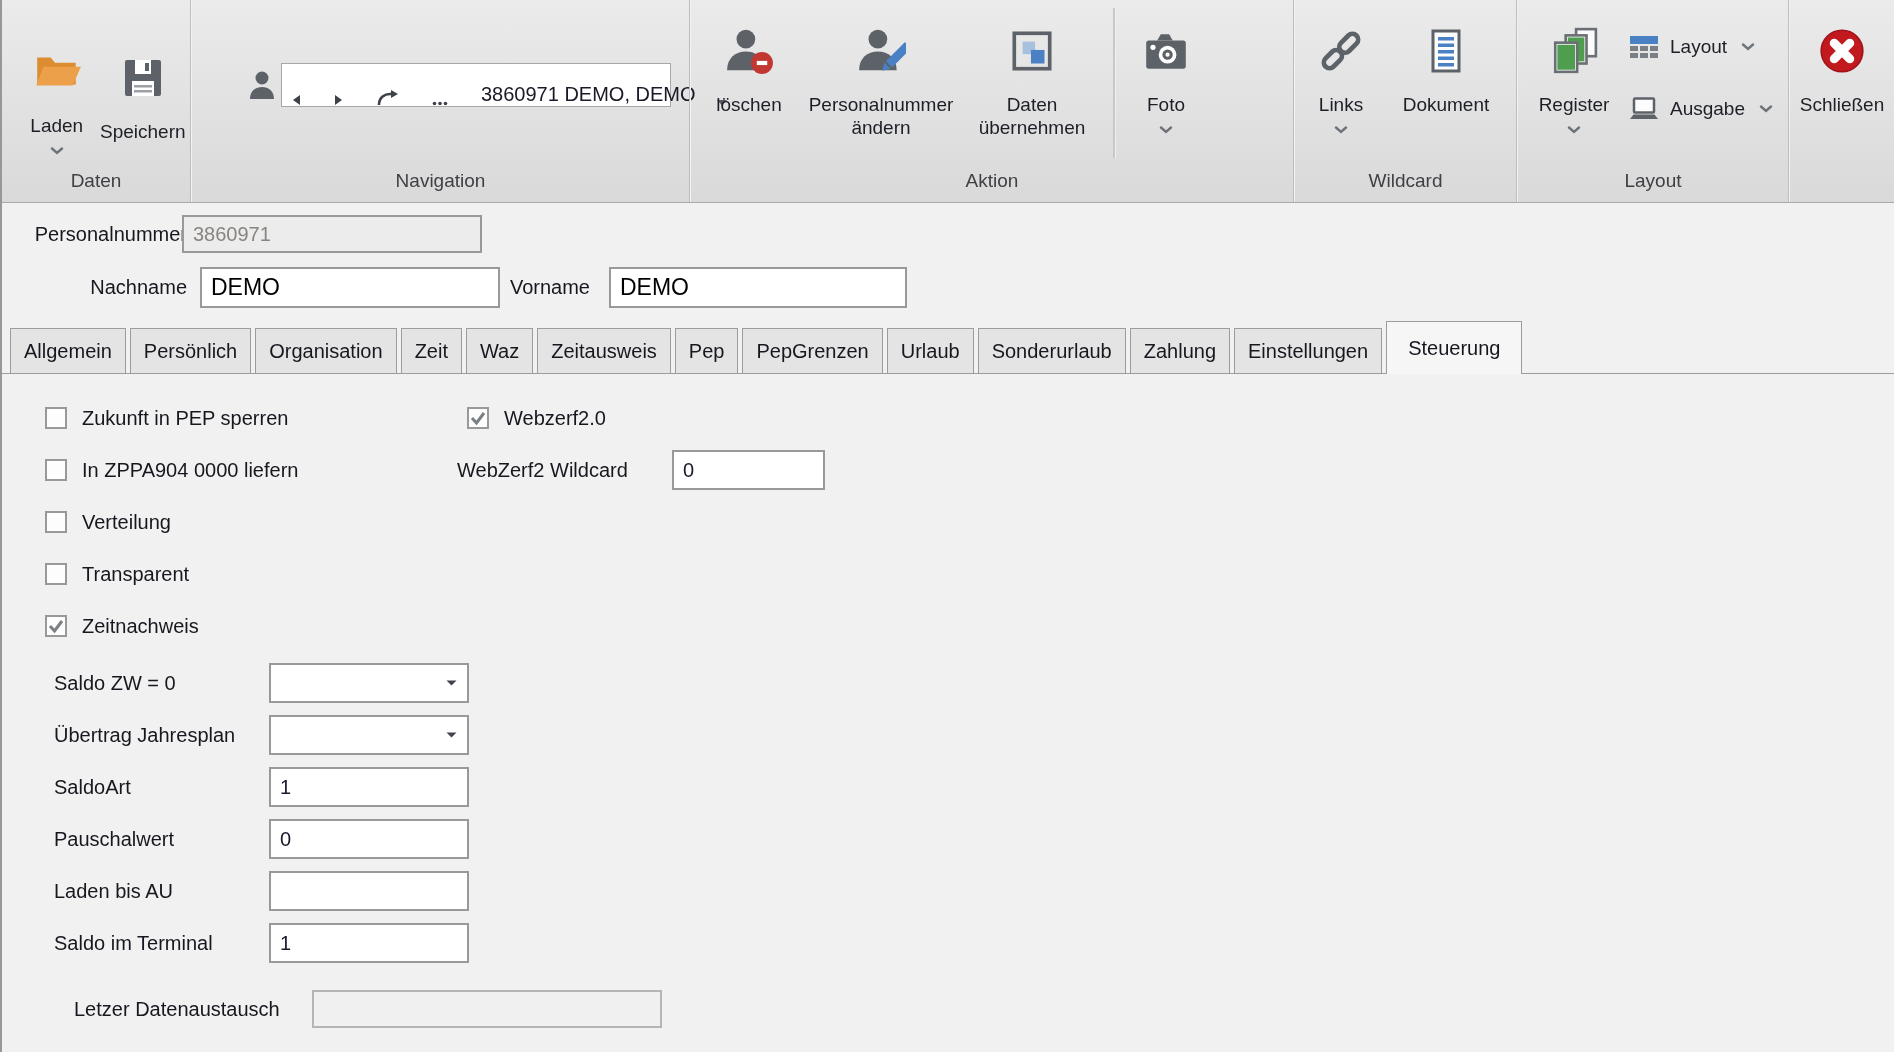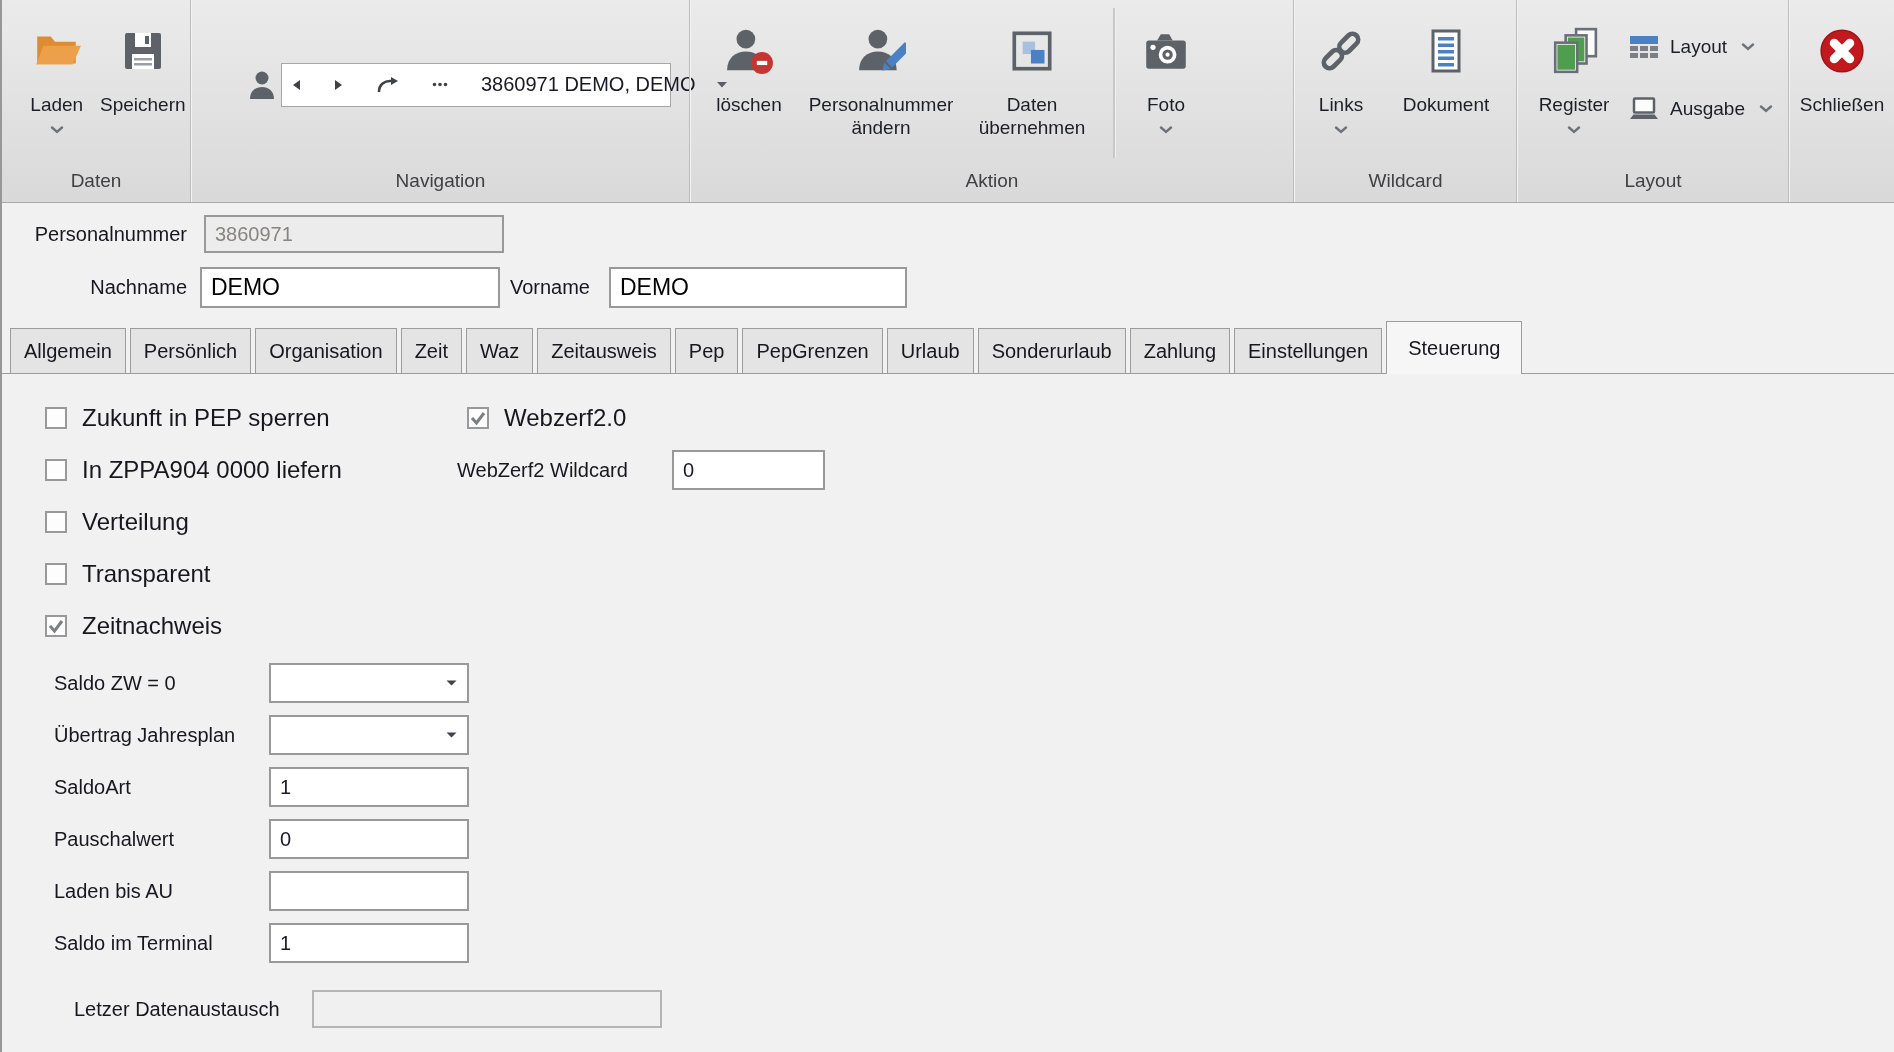--- a/index.html
+++ b/index.html
@@ -8,74 +8,74 @@
 
   
   .ribbon{height:203px;box-sizing:border-box;border-bottom:1px solid #a9a9a9;
           background:linear-gradient(#ebebeb,#d9d9d9);display:flex;}
   .rgroup{display:flex;flex-direction:column;height:100%;}
   .rg-c{flex:1;display:flex;}
   .rg-l{height:33px;font-size:19px;color:#3f3f44;text-align:center;line-height:24px;}
   .rsep{width:2px;height:100%;background:linear-gradient(to right,#bdbdbd 50%,#f3f3f3 50%);}
   .rsep-inner{width:2px;height:150px;margin:8px 0 0 18px;background:#c8c8c8;border-right:1px solid #f0f0f0;}
   .g-daten{width:188px}.g-nav{width:497px}.g-aktion{width:602px}.g-sonst{width:221px}.g-layout{width:270px}.g-close{flex:1}
-  .g-daten .rg-c{padding-left:16px;}
+  .g-daten .rg-c{padding-left:16px;align-items:center;}
   .g-aktion .rg-c{padding-left:14px;}
   .g-sonst .rg-c{padding-left:4px;}
   .g-layout .rg-c{padding-left:8px;}
   .g-close .rg-c{justify-content:flex-end;}
 
   .rbtn{display:flex;flex-direction:column;align-items:center;padding-top:24px;box-sizing:border-box;}
   .rbtn .ric{height:54px;display:flex;align-items:center;justify-content:center;}
   .rbtn .ric svg{display:block;}
   .rbtn .rlb{margin-top:15px;font-size:19px;line-height:23px;color:#1d1f26;text-align:center;}
   .rbtn .chev{margin-top:4px;height:8px;}
   .w82{width:82px}.w100{width:100px}.w74{width:74px}.w88{width:88px}.w176{width:176px}
   .w126{width:126px}.w96{width:96px;margin-left:2px}.w84{width:84px}.w116{width:126px}.w104{width:104px}
   .wreg{width:96px}
 
   .g-nav .rg-c{align-items:center;padding-left:57px;}
   .navbox{width:390px;height:44px;box-sizing:border-box;background:#fff;border:1px solid #a7a7a7;
-          display:flex;align-items:center;margin-left:6px;padding:0 10px;gap:20px;}
+          display:flex;align-items:flex-end;margin-left:6px;padding:0 10px;gap:20px;}
   .nbtn{margin-right:13px;display:flex;align-items:center;}
   .nav-value{flex:1;text-align:center;font-size:20px;color:#191927;white-space:nowrap;}
 
   .smallcol{display:flex;flex-direction:column;padding-top:30px;margin-left:6px;}
   .sbtn{display:flex;align-items:center;height:34px;margin-bottom:28px;}
   .sbtn .sic{width:32px;display:flex;justify-content:center;}
   .sbtn .slb{font-size:19px;color:#1d1f26;margin:0 14px 0 10px;}
 
   
   .hform{height:120px;position:relative;background:#f1f1f1;}
   .hlabel{position:absolute;font-size:20px;color:#17171f;text-align:right;white-space:nowrap;}
   .lbl-pn{left:0;width:185px;top:12px;height:38px;line-height:38px;}
   .lbl-nn{left:0;width:185px;top:64px;height:41px;line-height:41px;}
   .lbl-vn{left:400px;width:188px;top:64px;height:41px;line-height:41px;}
   .hinput{position:absolute;box-sizing:border-box;border:2px solid #999;font-family:"Liberation Sans",sans-serif;outline:none;}
-  .in-pn{left:202px;top:12px;width:300px;height:38px;background:#ececec;color:#88847f;font-size:20px;padding-left:9px;}
+  .in-pn{left:180px;top:12px;width:300px;height:38px;background:#ececec;color:#88847f;font-size:20px;padding-left:9px;}
   .in-nn{left:198px;top:64px;width:300px;height:41px;background:#fff;color:#000;font-size:23px;padding-left:9px;}
   .in-vn{left:607px;top:64px;width:298px;height:41px;background:#fff;color:#000;font-size:23px;padding-left:9px;}
 
   
   .tabstrip{height:50px;box-sizing:content-box;border-bottom:1px solid #9c9c9c;background:#f1f1f1;
             display:flex;align-items:flex-end;padding-left:8px;}
   .tab{height:45px;box-sizing:border-box;border:1px solid #9c9c9c;border-bottom:none;background:#e4e4e4;
        margin-right:4px;padding:0 13px;font-size:20px;color:#17171f;display:flex;align-items:center;white-space:nowrap;}
   .tab.active{height:53px;background:#f6f6f6;margin-bottom:-1px;position:relative;z-index:2;padding:0 21px;}
 
   
   .panel{padding-top:33px;background:#f1f1f1;}
   .cb-section{margin-bottom:26px;}
   .cbrow{display:flex;align-items:center;margin-left:43px;margin-bottom:30px;position:relative;height:22px;}
   .cbrow:last-child{margin-bottom:0;}
   .cbx{width:22px;height:22px;box-sizing:border-box;border:2px solid #999;background:#fdfdfd;
        margin-right:15px;display:flex;align-items:center;justify-content:center;flex:none;}
   .cbx .check{display:none;}
   .cbx.checked .check{display:block;}
-  .cblabel{font-size:24px;color:#17171f;white-space:nowrap;}
+  .cblabel{font-size:20px;color:#17171f;white-space:nowrap;}
   .col2{position:absolute;left:422px;top:0;height:22px;display:flex;align-items:center;}
   .col2b{position:absolute;left:412px;top:-9px;height:40px;display:flex;align-items:center;}
   .wlabel{width:188px;text-align:left;font-size:20px;color:#17171f;margin-right:27px;white-space:nowrap;}
   .winput{width:153px;height:40px;box-sizing:border-box;border:2px solid #999;background:#fff;
           font-size:20px;color:#1a1a2e;padding-left:9px;font-family:"Liberation Sans",sans-serif;outline:none;}
   .frow{display:flex;align-items:center;margin-left:52px;margin-bottom:12px;height:40px;}
   .flabel{width:215px;font-size:20px;color:#17171f;white-space:nowrap;flex:none;}
   .fctrl{width:200px;height:40px;box-sizing:border-box;border:2px solid #999;background:#fff;
          font-size:20px;color:#1a1a2e;padding-left:9px;font-family:"Liberation Sans",sans-serif;outline:none;}
   .combo{position:relative;display:flex;align-items:center;}

